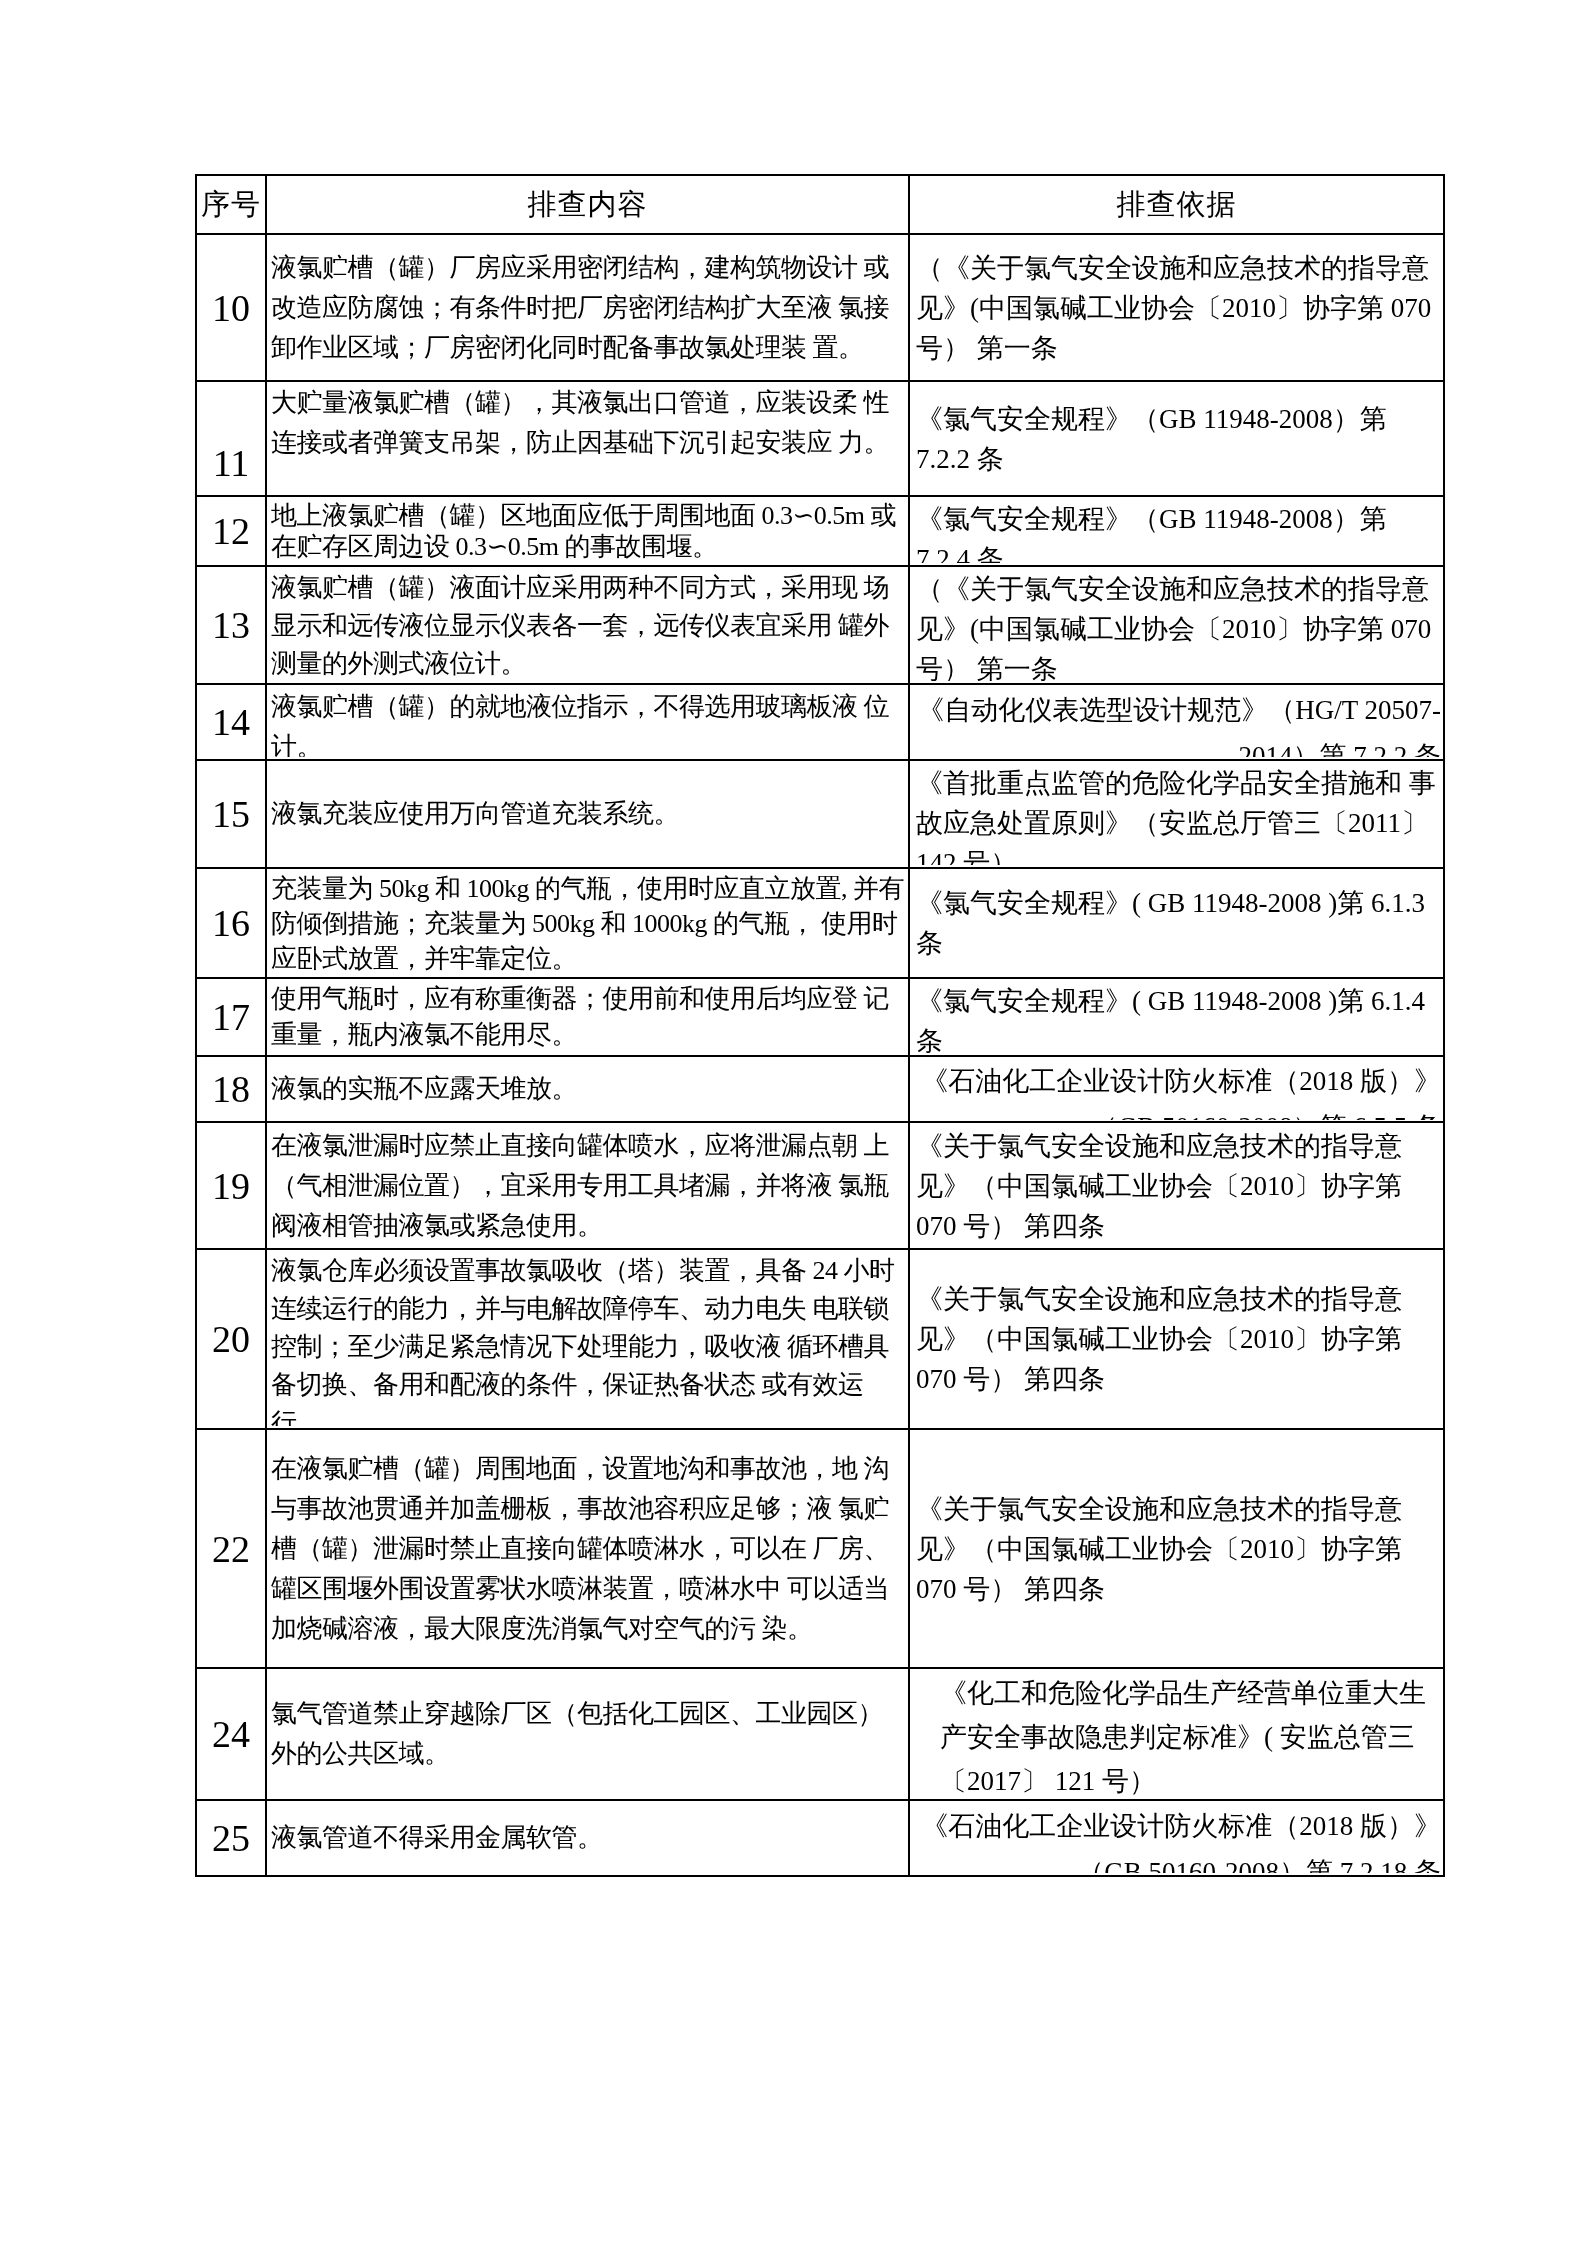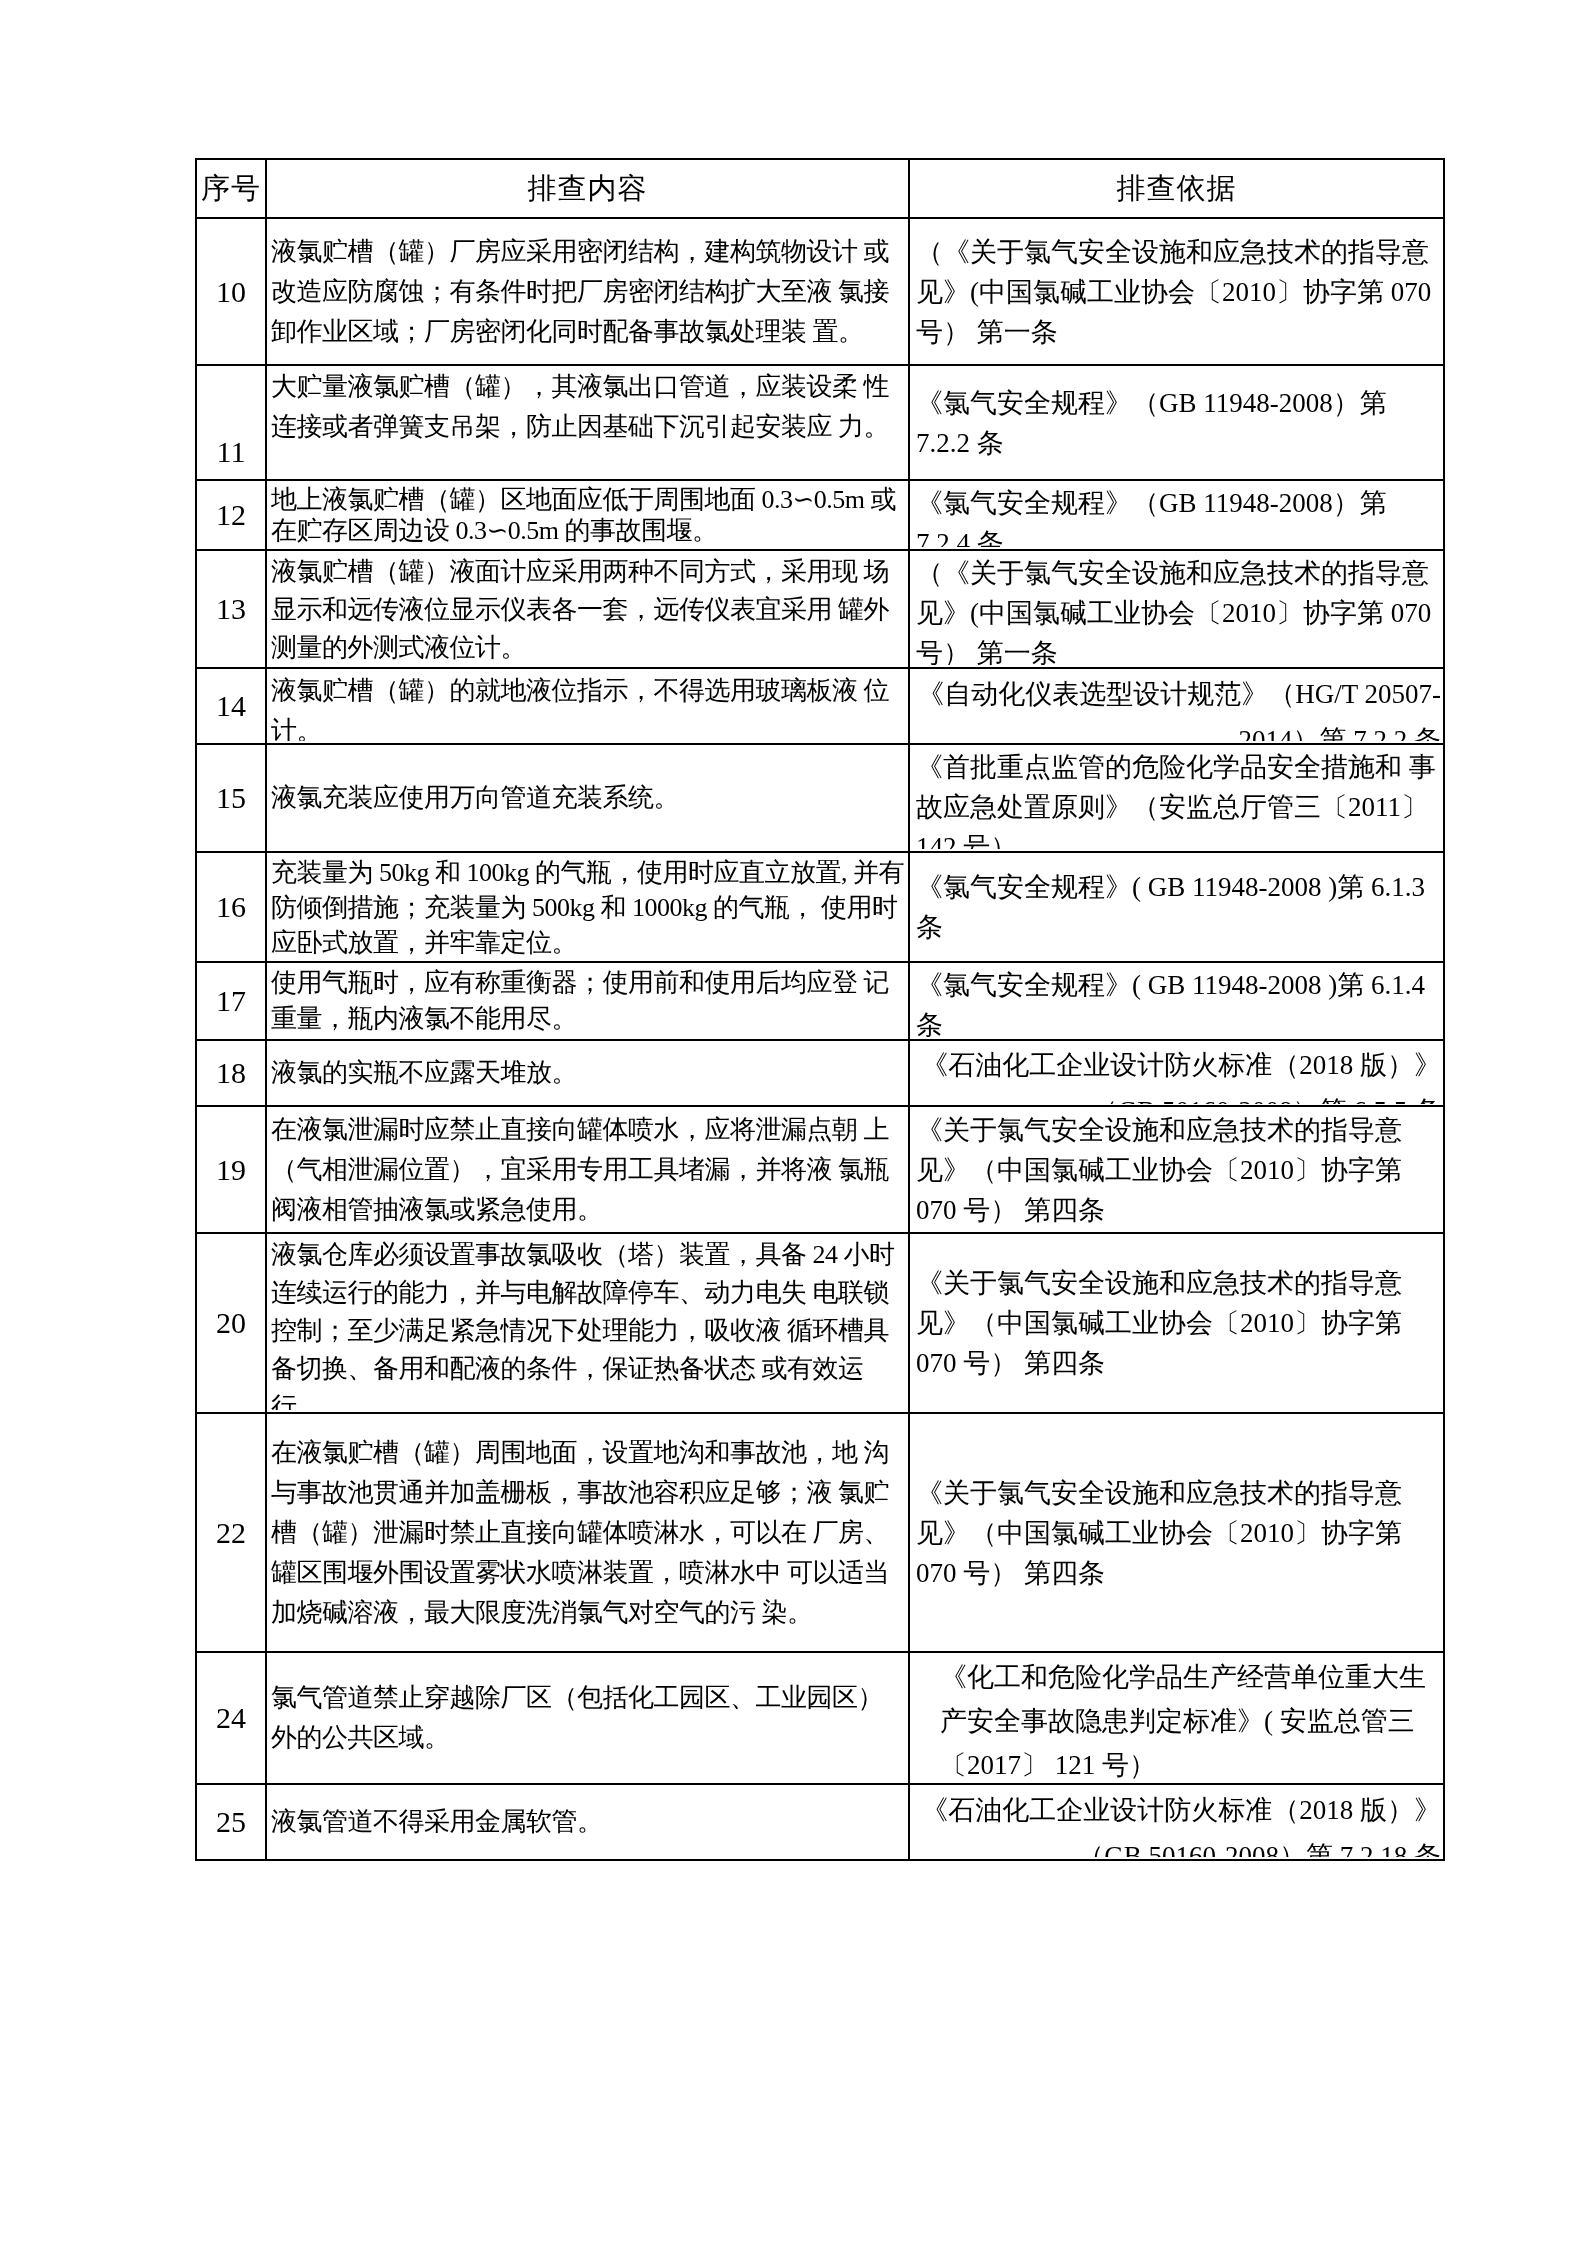--- a/index.html
+++ b/index.html
@@ -3,34 +3,34 @@
 <meta charset="utf-8">
 <style>
   html,body{margin:0;padding:0;}
   body{
     width:1586px;height:2245px;position:relative;
     background:#ffffff;color:#000000;
     font-family:"Liberation Serif","DejaVu Serif",serif;
   }
   .page{position:absolute;left:0;top:0;width:1586px;height:2245px;background:#ffffff;}
   table.checklist{
-    position:absolute;left:195px;top:158px;width:1248px;
+    position:absolute;left:195px;top:174px;width:1248px;
     border-collapse:collapse;table-layout:fixed;border-radius:13px;
   }
   table.checklist col.c-no{width:70px;}
   table.checklist col.c-content{width:643px;}
   table.checklist col.c-basis{width:535px;}
   table.checklist th, table.checklist td{
     border:2px solid #000;vertical-align:middle;
     font-weight:normal;overflow:hidden;
   }
   thead tr{height:59px;}
   th{font-size:29px;text-align:center;letter-spacing:1px;}
   td.no{
-    font-size:30px;text-align:center;padding:0 2px;
+    font-size:38px;text-align:center;padding:0 2px;
   }
   td.no.v-bottom{vertical-align:bottom;padding-bottom:10px;}
   td.content{
     font-size:26px;letter-spacing:-0.5px;line-height:40px;
     padding:1px 3px 1px 4px;text-align:left;
   }
   td.content.v-top{vertical-align:top;}
   td.basis{
     font-size:27px;line-height:40px;
     padding:1px 2px 1px 6px;text-align:left;

